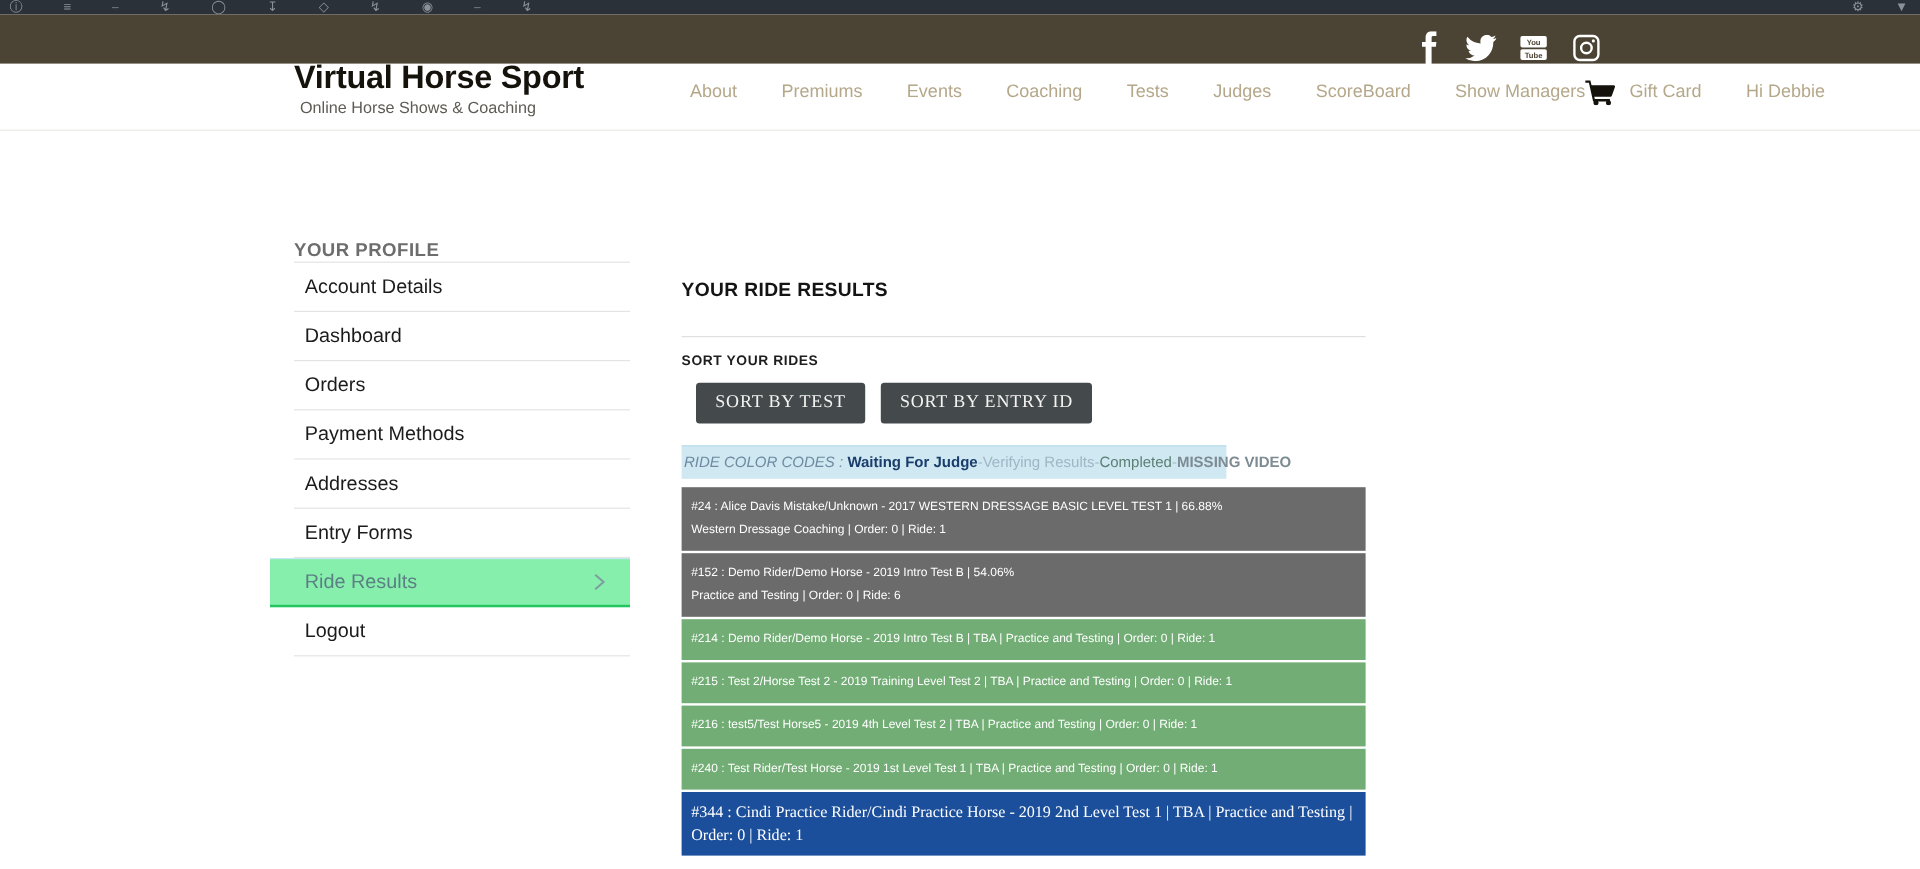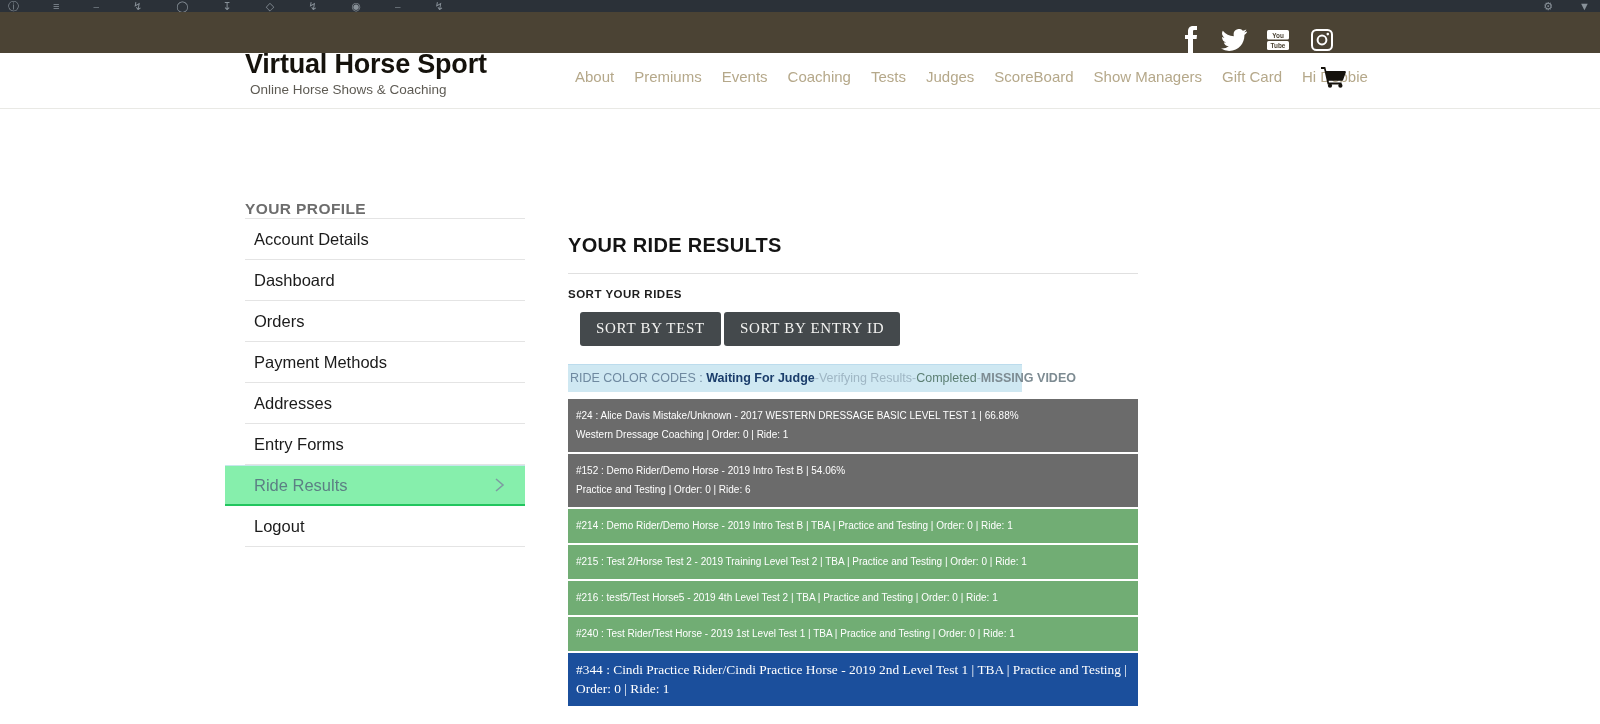--- a/index.html
+++ b/index.html
@@ -46,21 +46,21 @@
   .brand { position: absolute; left: 245px; top: -6px; }
   .brand-title {
     font-size: 27px; font-weight: bold; color: #15120c;
     letter-spacing: -0.2px; line-height: 34px;
   }
   .brand-sub {
     font-size: 13.5px; color: #5e5b54; line-height: 18px; padding-left: 5px;
   }
   .mainnav {
     position: absolute; left: 575px; top: 13px;
-    display: flex; gap: 20px;
+    display: flex; gap: 37px;
   }
   .mainnav a {
     font-size: 15px; color: #b5a88a; text-decoration: none; white-space: nowrap;
     line-height: 22px;
   }
   .mainnav a.nav-hi { color: #b5a88a; }
   .cart-btn {
     position: absolute; left: 1318px; top: 10px;
     width: 30px; height: 28px; display: flex; align-items: center; justify-content: center;
   }
@@ -88,44 +88,44 @@
   .side-item.active .lbl { color: #5c7f84; }
   .chev {
     position: absolute; right: 18px; top: 50%; transform: translateY(-50%);
     width: 16px; height: 16px;
   }
   .chev svg { display: block; stroke: #7d9ca1; fill: none; stroke-width: 1.6; }
 
   
   .main { position: absolute; left: 568px; top: 110px; width: 570px; }
   .main-title {
-    font-size: 20px; font-weight: bold; color: #141414;
-    letter-spacing: .3px; padding-bottom: 16px; border-bottom: 1px solid #e0e0e0;
+    font-size: 16px; font-weight: bold; color: #141414;
+    letter-spacing: .3px; padding-bottom: 28px; border-bottom: 1px solid #e0e0e0;
   }
   .sort-label {
     margin-top: 14px; font-size: 11.5px; font-weight: bold;
     color: #1d1d1d; letter-spacing: .5px;
   }
-  .sort-btns { margin-top: 12px; display: flex; gap: 3px; padding-left: 12px; }
+  .sort-btns { margin-top: 12px; display: flex; gap: 13px; padding-left: 12px; }
   .sort-btn {
     background: #44494c; color: #f3f3f1; border: none; border-radius: 3px;
     font-family: "Liberation Serif", serif;
     font-size: 15px; letter-spacing: .7px; font-weight: normal;
     padding: 8px 16px 9px; cursor: pointer; line-height: 17px;
   }
 
   .legend-wrap {
     margin-top: 18px; background: #cfe8f2; padding: 5px 0 6px 0;
     width: 454px; border-top: 1px solid #bcdced;
   }
   .legend {
     font-size: 12.5px; color: #6f89a0; line-height: 16px; padding-left: 2px;
     white-space: nowrap;
   }
-  .legend .lg-label { color: #6f89a0; }
+  .legend .lg-label { color: #6f89a0; font-style: italic; }
   .legend .lg-wait { color: #1b3d6b; font-weight: bold; }
   .legend .lg-verify { color: #9fb6c4; }
   .legend .lg-complete { color: #5c7f73; }
   .legend .lg-missing { color: #7d8b92; font-weight: bold; }
   .legend .lg-dash { color: #a6bccb; }
 
   .rides { margin-top: 7px; width: 570px; }
   .ride {
     margin-bottom: 2px; padding: 7px 0 8px 8px; color: #ffffff;
     font-size: 10px; line-height: 19px;

